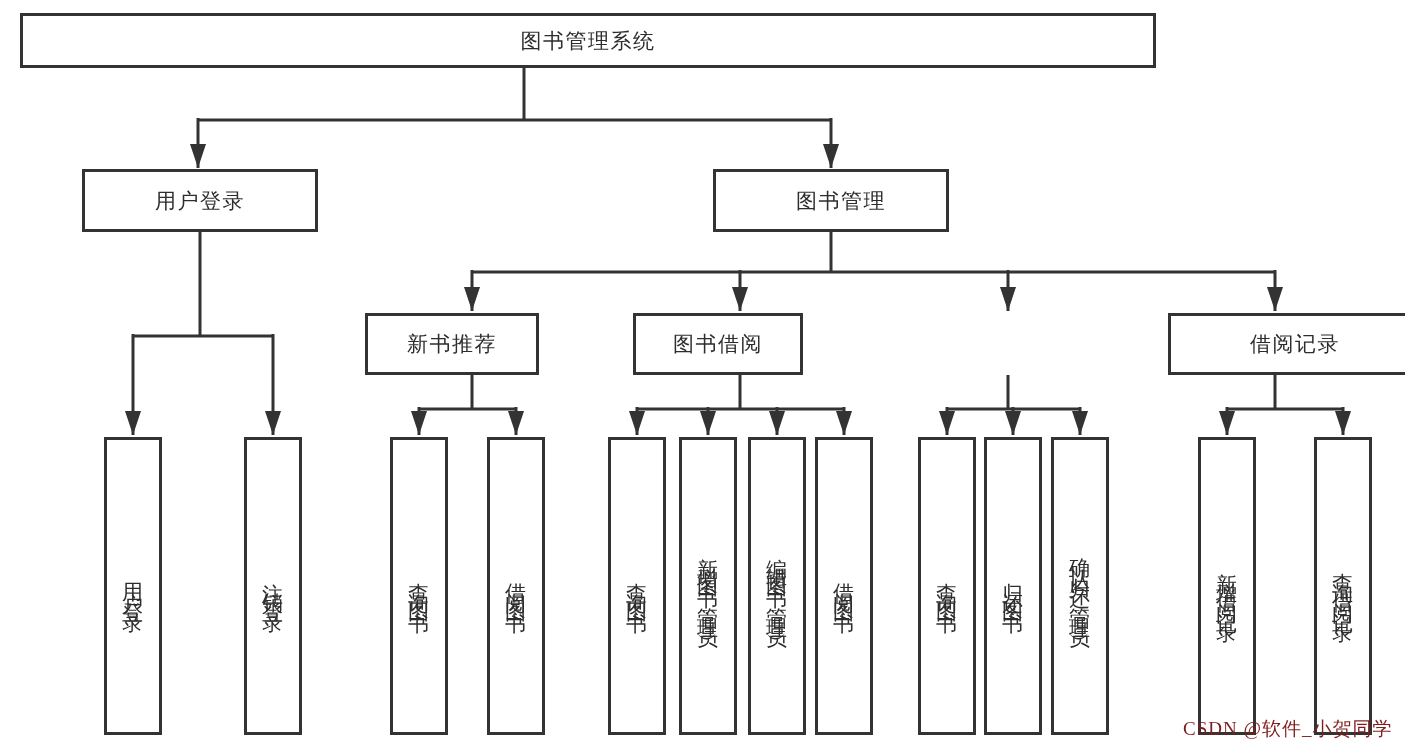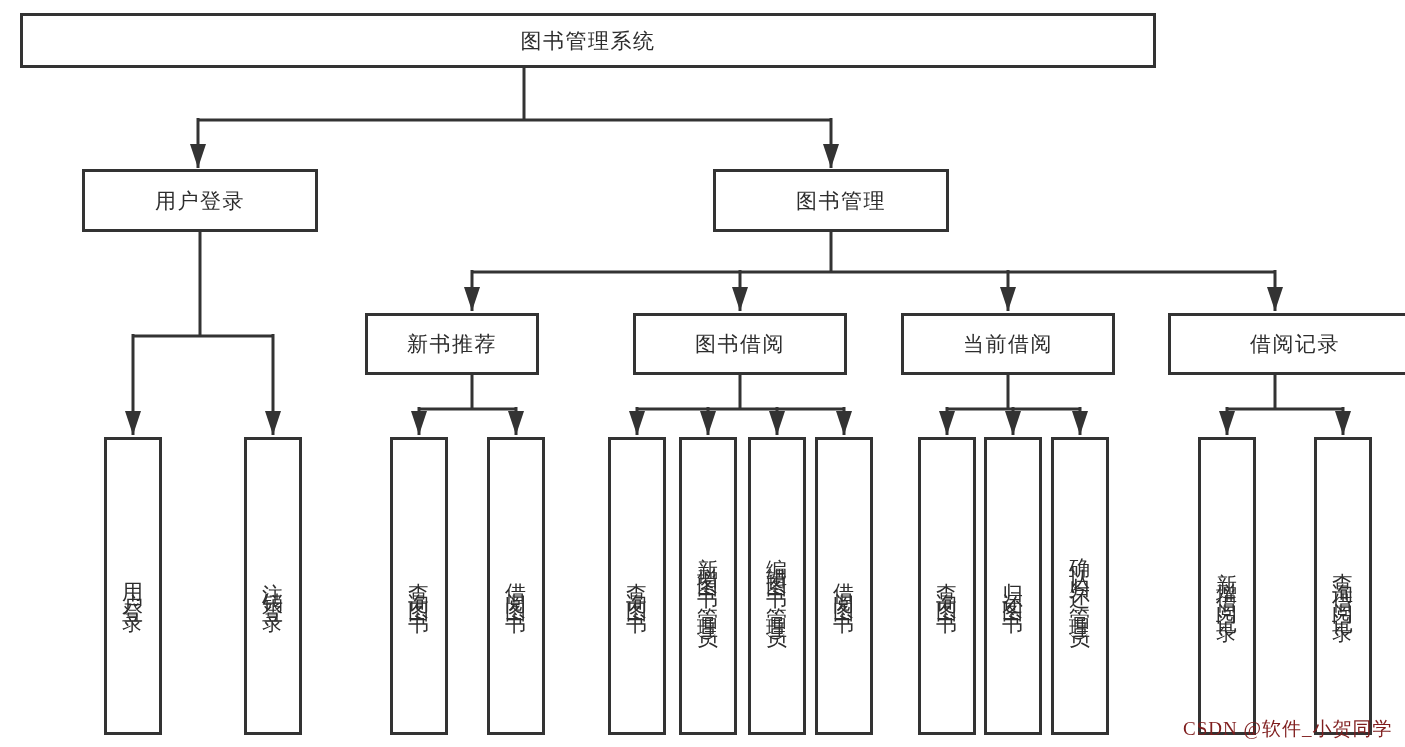--- a/index.html
+++ b/index.html
@@ -119,25 +119,22 @@
   <div class="node" style="left:82px; top:169px; width:236px; height:63px;">
     <span class="label">用户登录</span>
   </div>
   <div class="node" style="left:713px; top:169px; width:236px; height:63px;padding-left:20px;">
     <span class="label">图书管理</span>
   </div>
 
   <div class="node" style="left:365px; top:313px; width:174px; height:62px;">
     <span class="label">新书推荐</span>
   </div>
-  <div class="node" style="left:633px; top:313px; width:214px; height:62px;">
+  <div class="node" style="left:633px; top:313px; width:170px; height:62px;">
     <span class="label">图书借阅</span>
-  </div>
-  <div class="node" style="left:901px; top:313px; width:214px; height:62px;">
-    <span class="label">当前借阅</span>
   </div>
   <div class="node" style="left:1168px; top:313px; width:254px; height:62px;">
     <span class="label">借阅记录</span>
   </div>
 
   <div class="node leaf" style="left:104px;">
     <span class="vtext">用户登录</span>
   </div>
   <div class="node leaf" style="left:244px;">
     <span class="vtext">注销登录</span>

